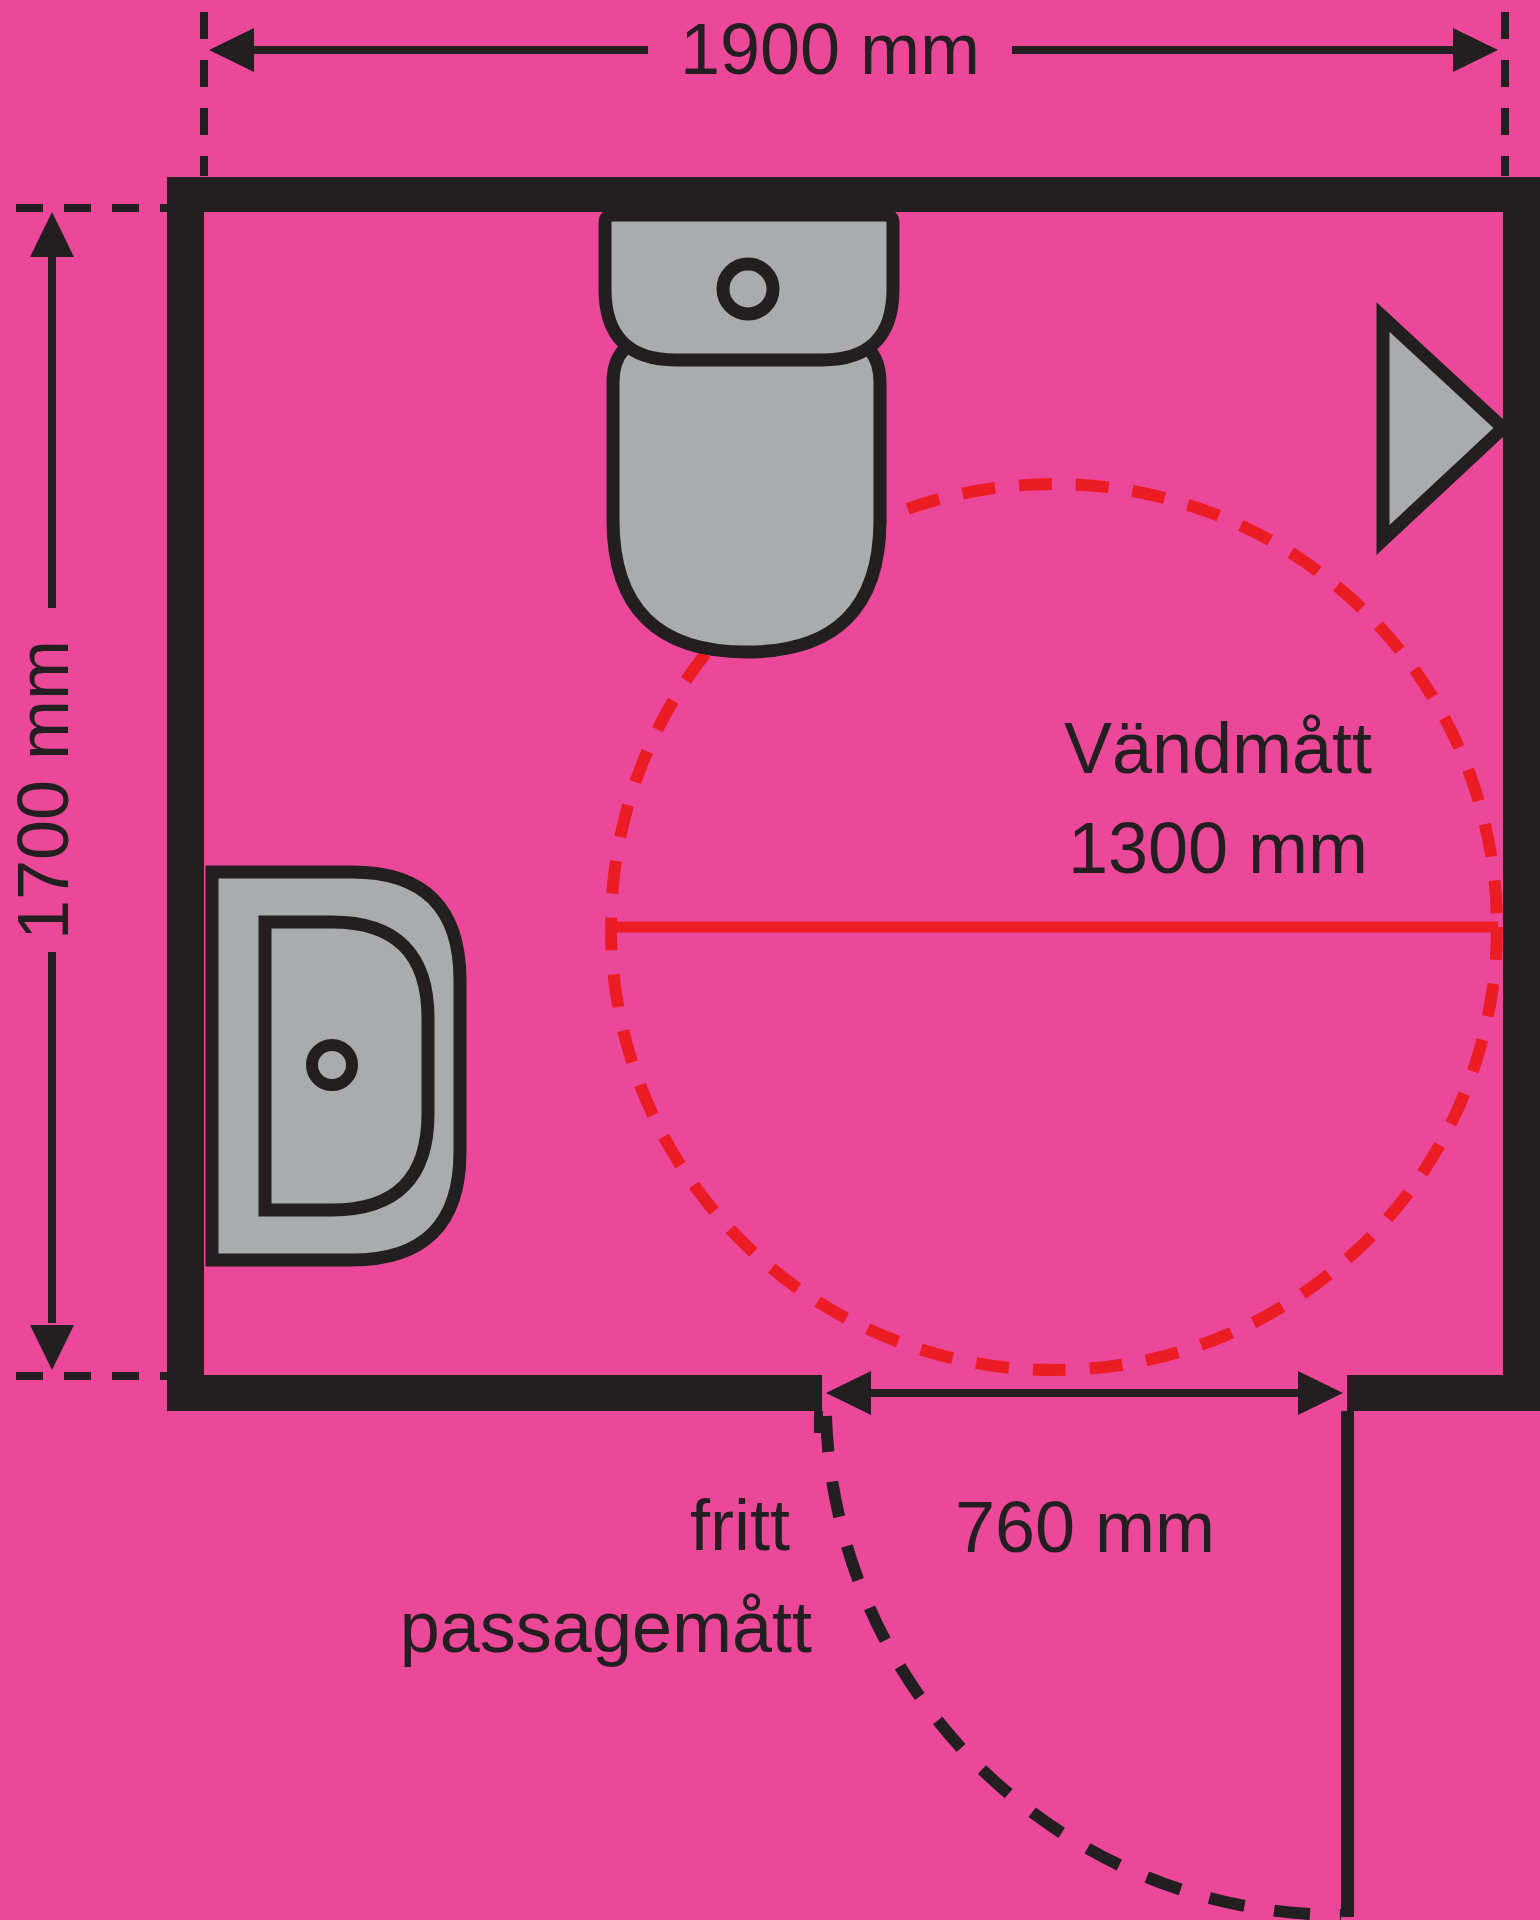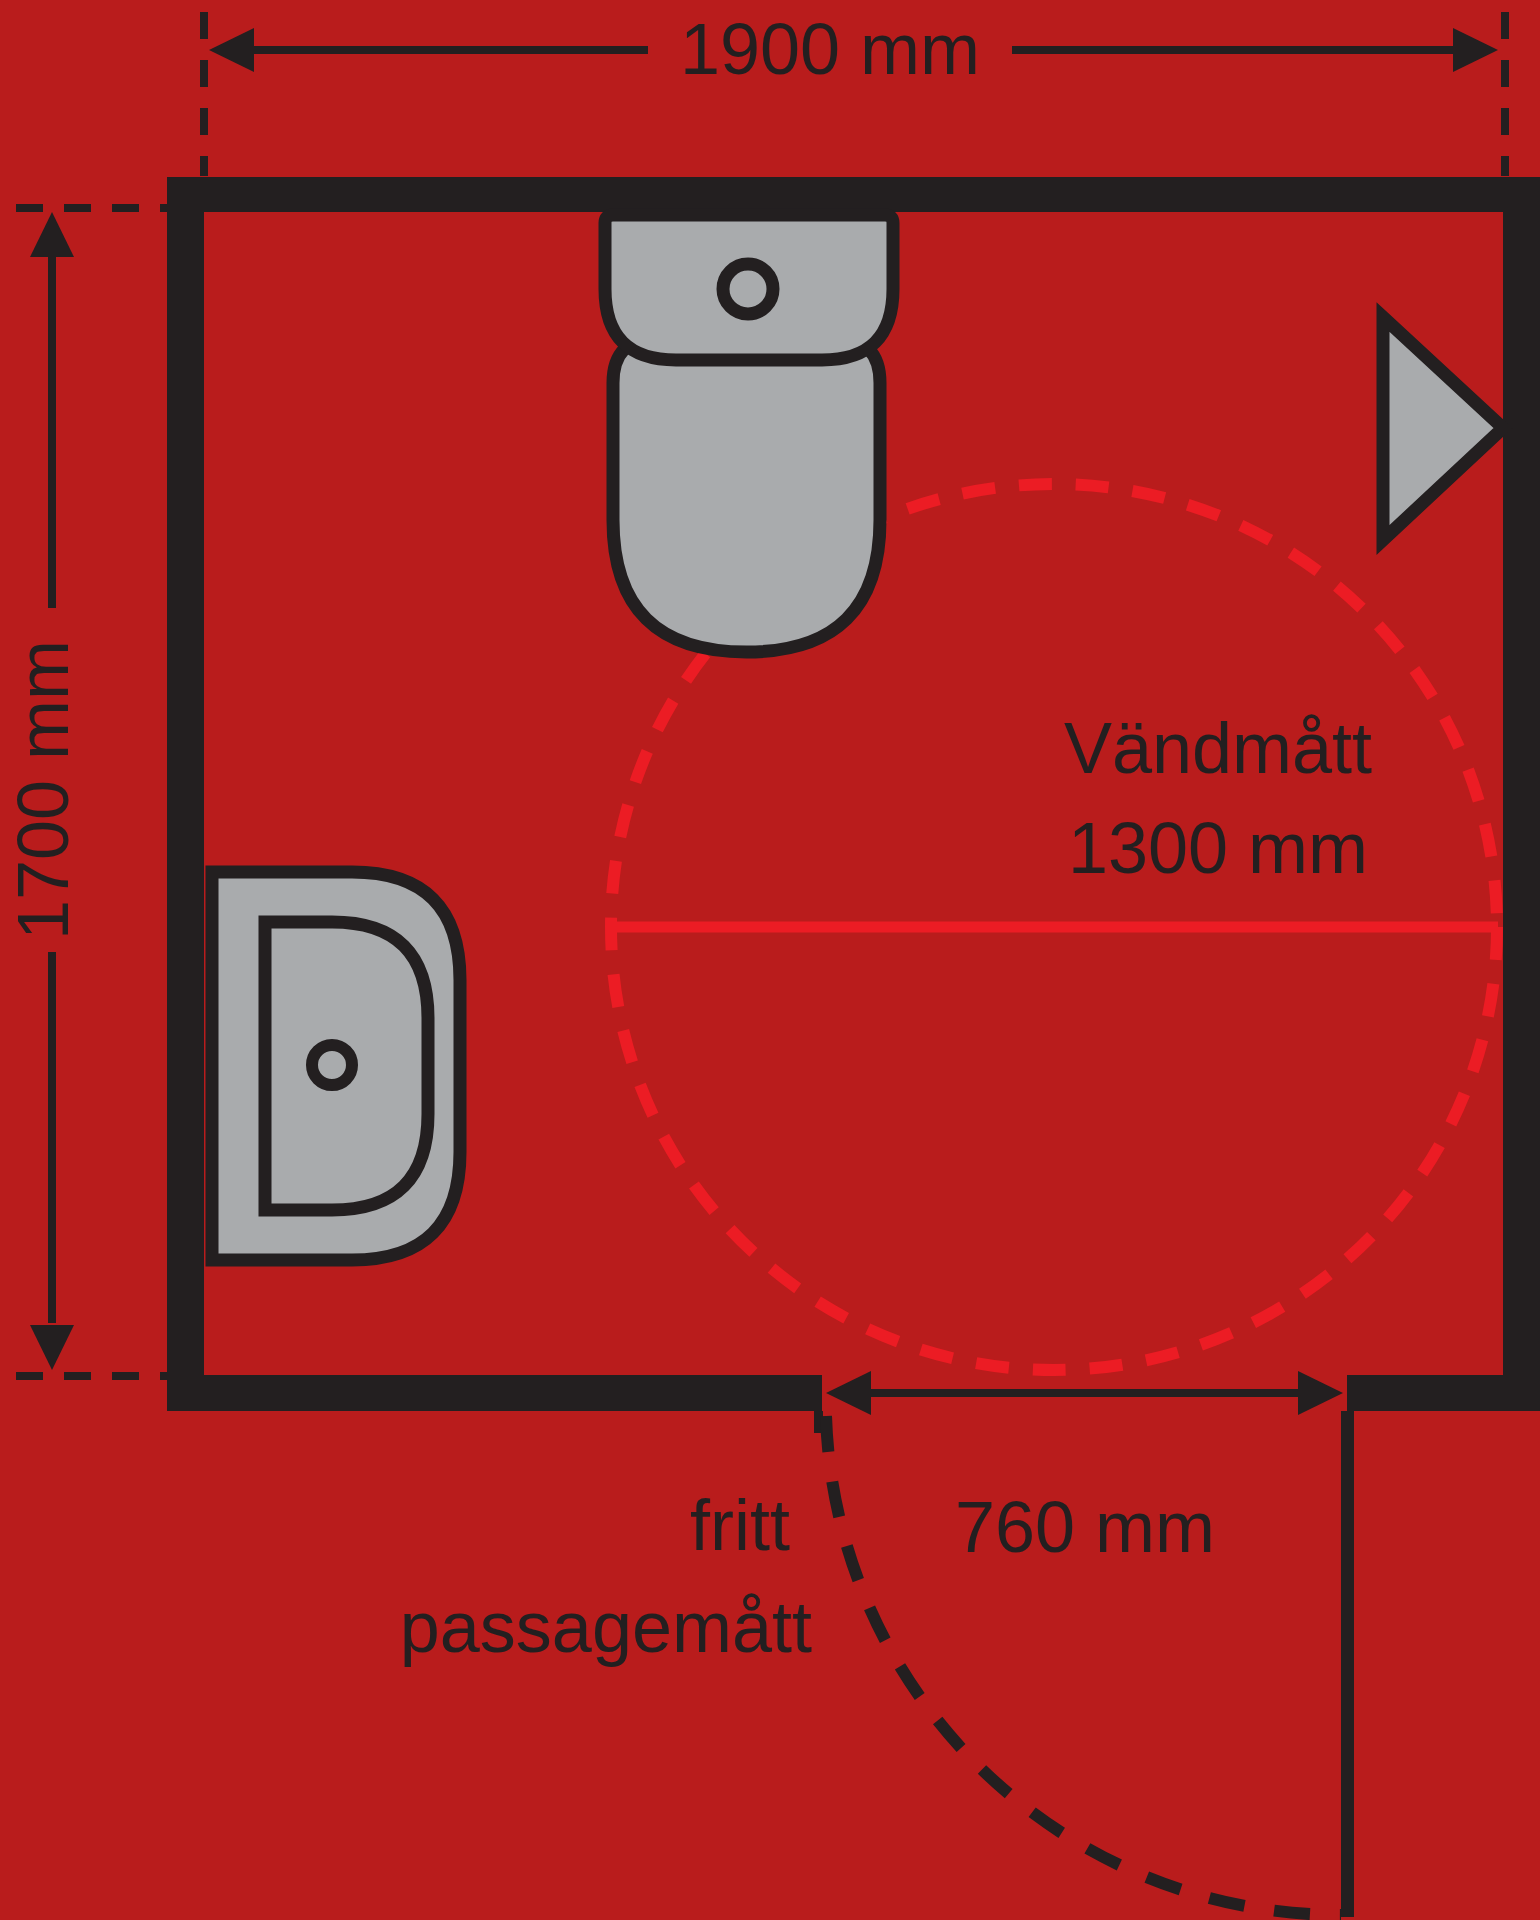--- a/index.html
+++ b/index.html
@@ -4,21 +4,21 @@
 <style>
   html, body {
     margin: 0;
     padding: 0;
     background: #ffffff;
   }
   .canvas {
     position: relative;
     width: 1540px;
     height: 1920px;
-    background: #b91c1c;
+    background: #ec4899;
     overflow: hidden;
   }
   svg {
     display: block;
     width: 1540px;
     height: 1920px;
   }
   text {
     font-family: "Liberation Sans", "DejaVu Sans", sans-serif;
     font-size: 72px;

